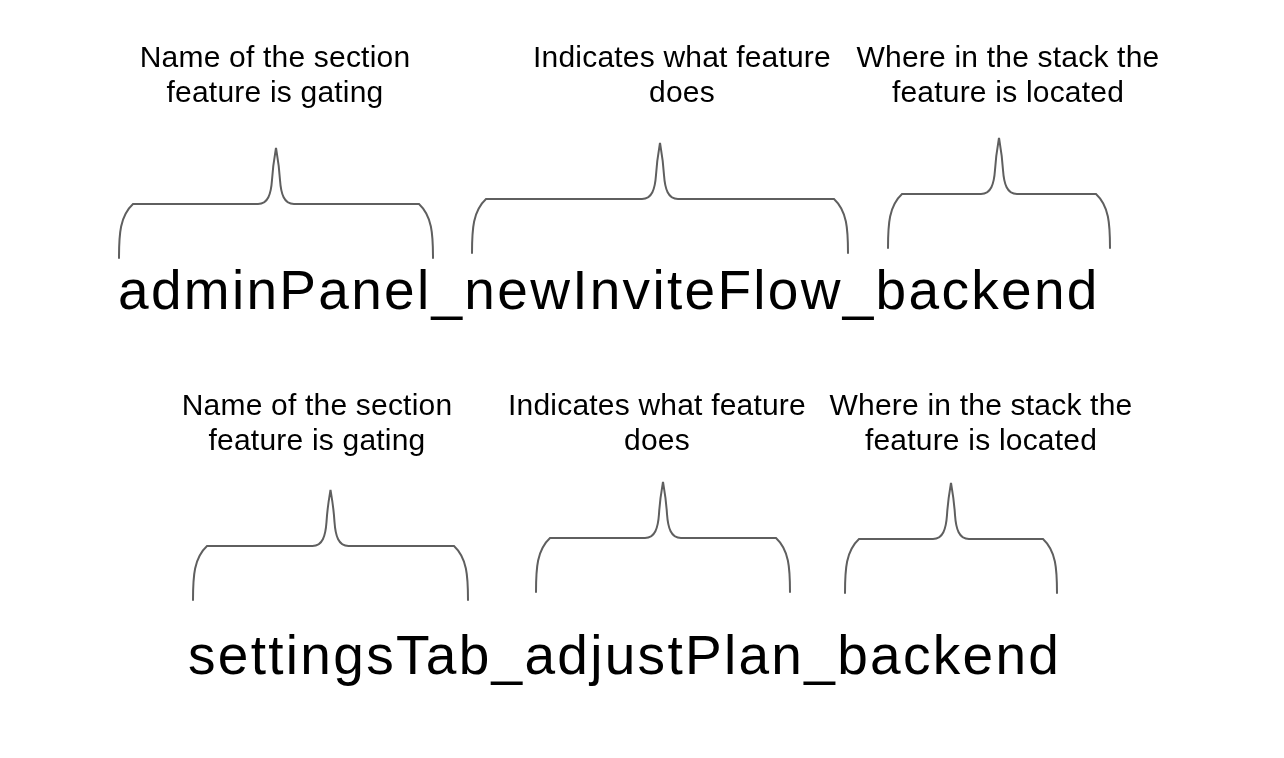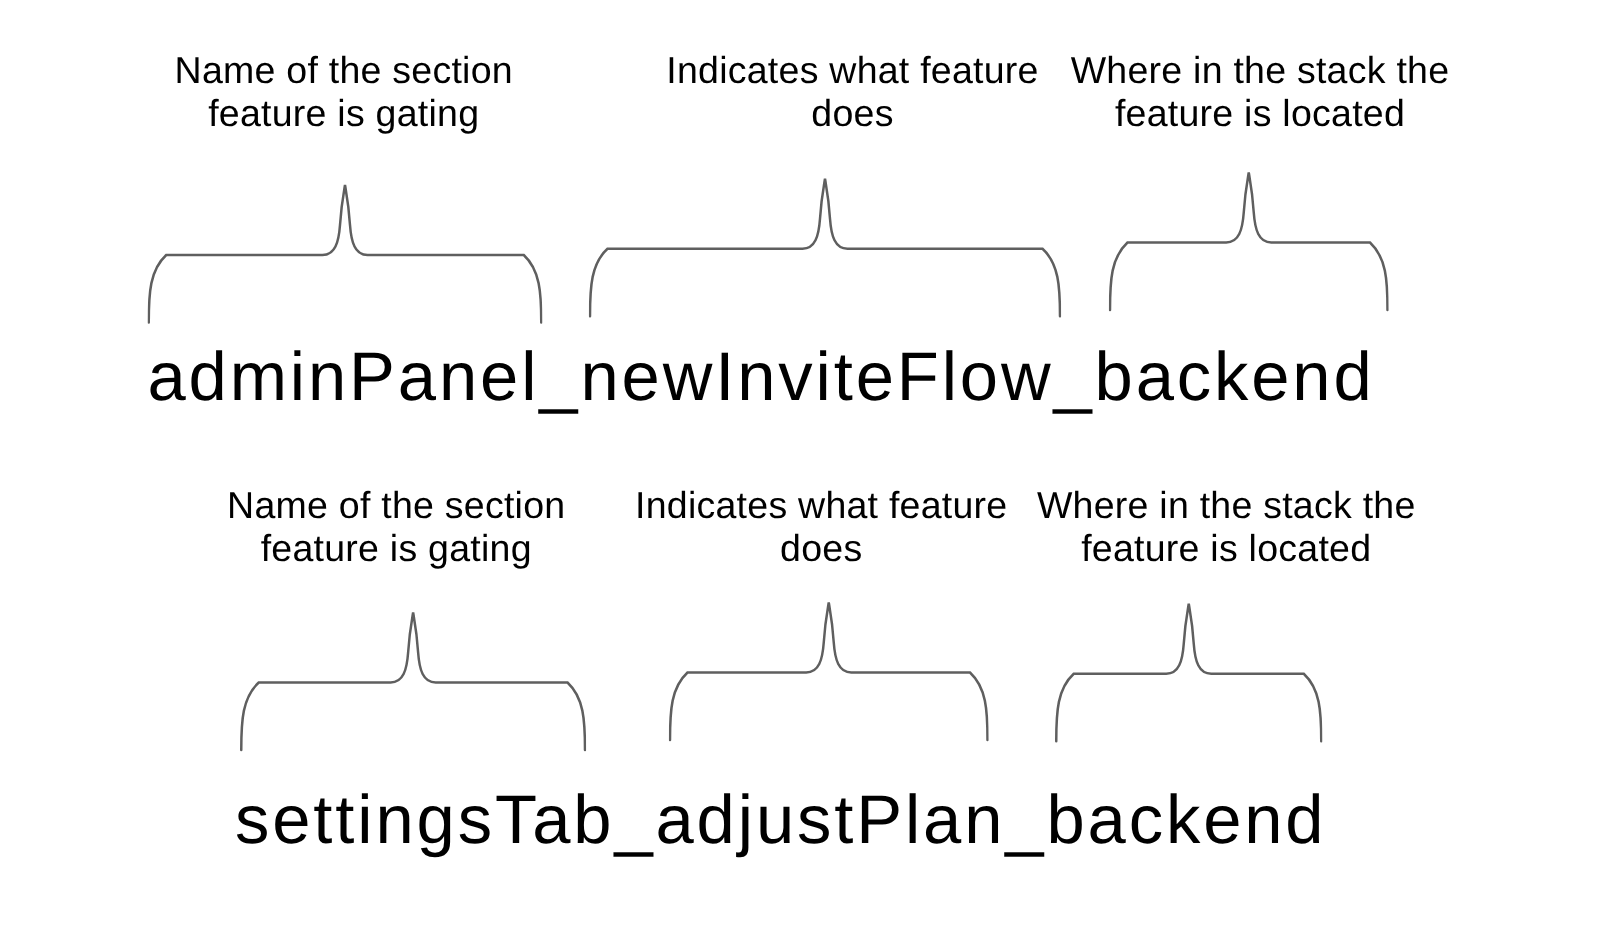--- a/index.html
+++ b/index.html
@@ -53,21 +53,21 @@
     </svg>
 
   <svg class="brace" style="left:471px; top:141px;" width="378" height="114" viewBox="0 0 378 114">
       <path d="M 1 112 C 1 88, 2 70, 15 58 L 171 58 C 181 58, 184 48, 185 34 C 186 18, 188 8, 189 2 C 190 8, 192 18, 193 34 C 194 48, 197 58, 207 58 L 363 58 C 376 70, 377 88, 377 112" fill="none" stroke="#5f5f5f" stroke-width="2" stroke-linecap="round"></path>
     </svg>
 
   <svg class="brace" style="left:887px; top:136px;" width="224" height="114" viewBox="0 0 224 114">
       <path d="M 1 112 C 1 88, 2 70, 15 58 L 94 58 C 104 58, 107 48, 108 34 C 109 18, 111 8, 112 2 C 113 8, 115 18, 116 34 C 117 48, 120 58, 130 58 L 209 58 C 222 70, 223 88, 223 112" fill="none" stroke="#5f5f5f" stroke-width="2" stroke-linecap="round"></path>
     </svg>
 
-  <div class="flag-name" style="left: 118px; top: 263px; color: rgb(0, 0, 0); margin-top: 11px;">adminPanel_newInviteFlow_backend</div>
+  <div class="flag-name" style="left: 118px; top: 263px; color: rgb(0, 0, 0);">adminPanel_newInviteFlow_backend</div>
 
   <div class="annotation-label" style="left: 157px; top: 387px; width: 320px; color: rgb(0, 0, 0);">Name of the section
 feature is gating</div>
 
   <div class="annotation-label" style="left: 487px; top: 387px; width: 340px; color: rgb(0, 0, 0);">Indicates what feature
 does</div>
 
   <div class="annotation-label" style="left: 811px; top: 387px; width: 340px; color: rgb(0, 0, 0);">Where in the stack the
 feature is located</div>
 

